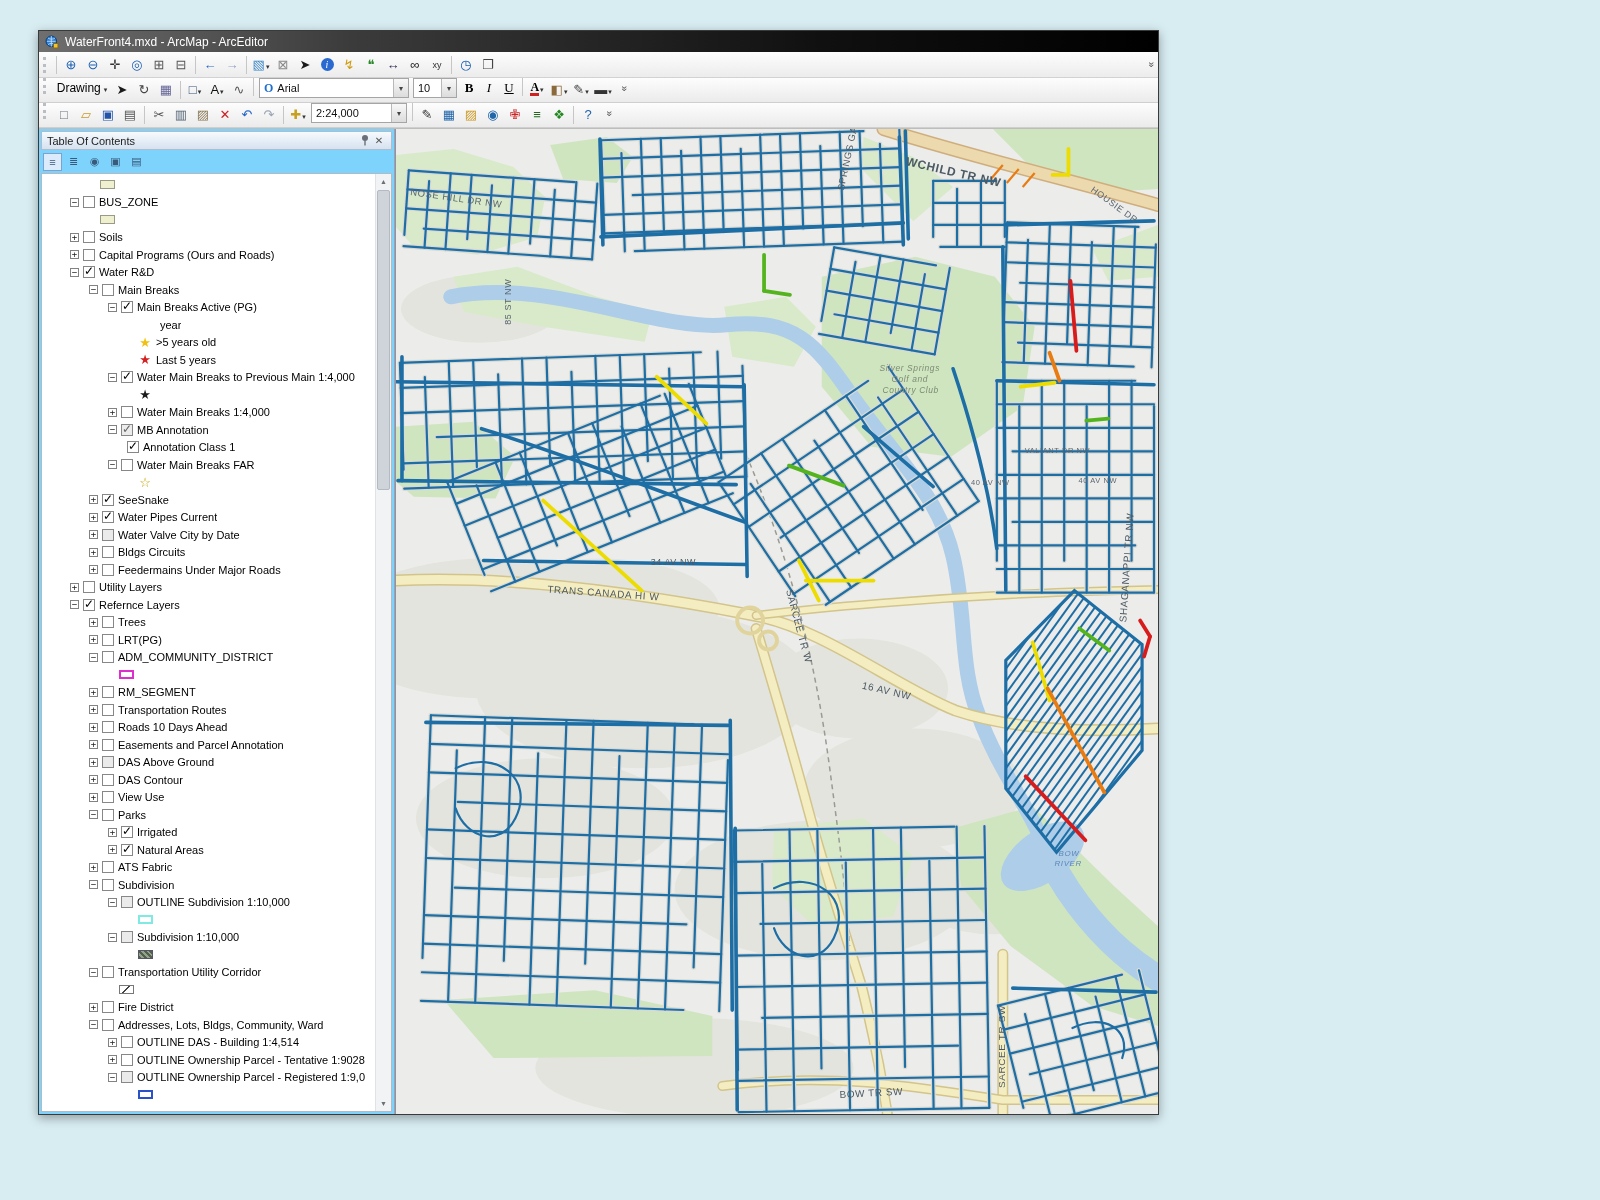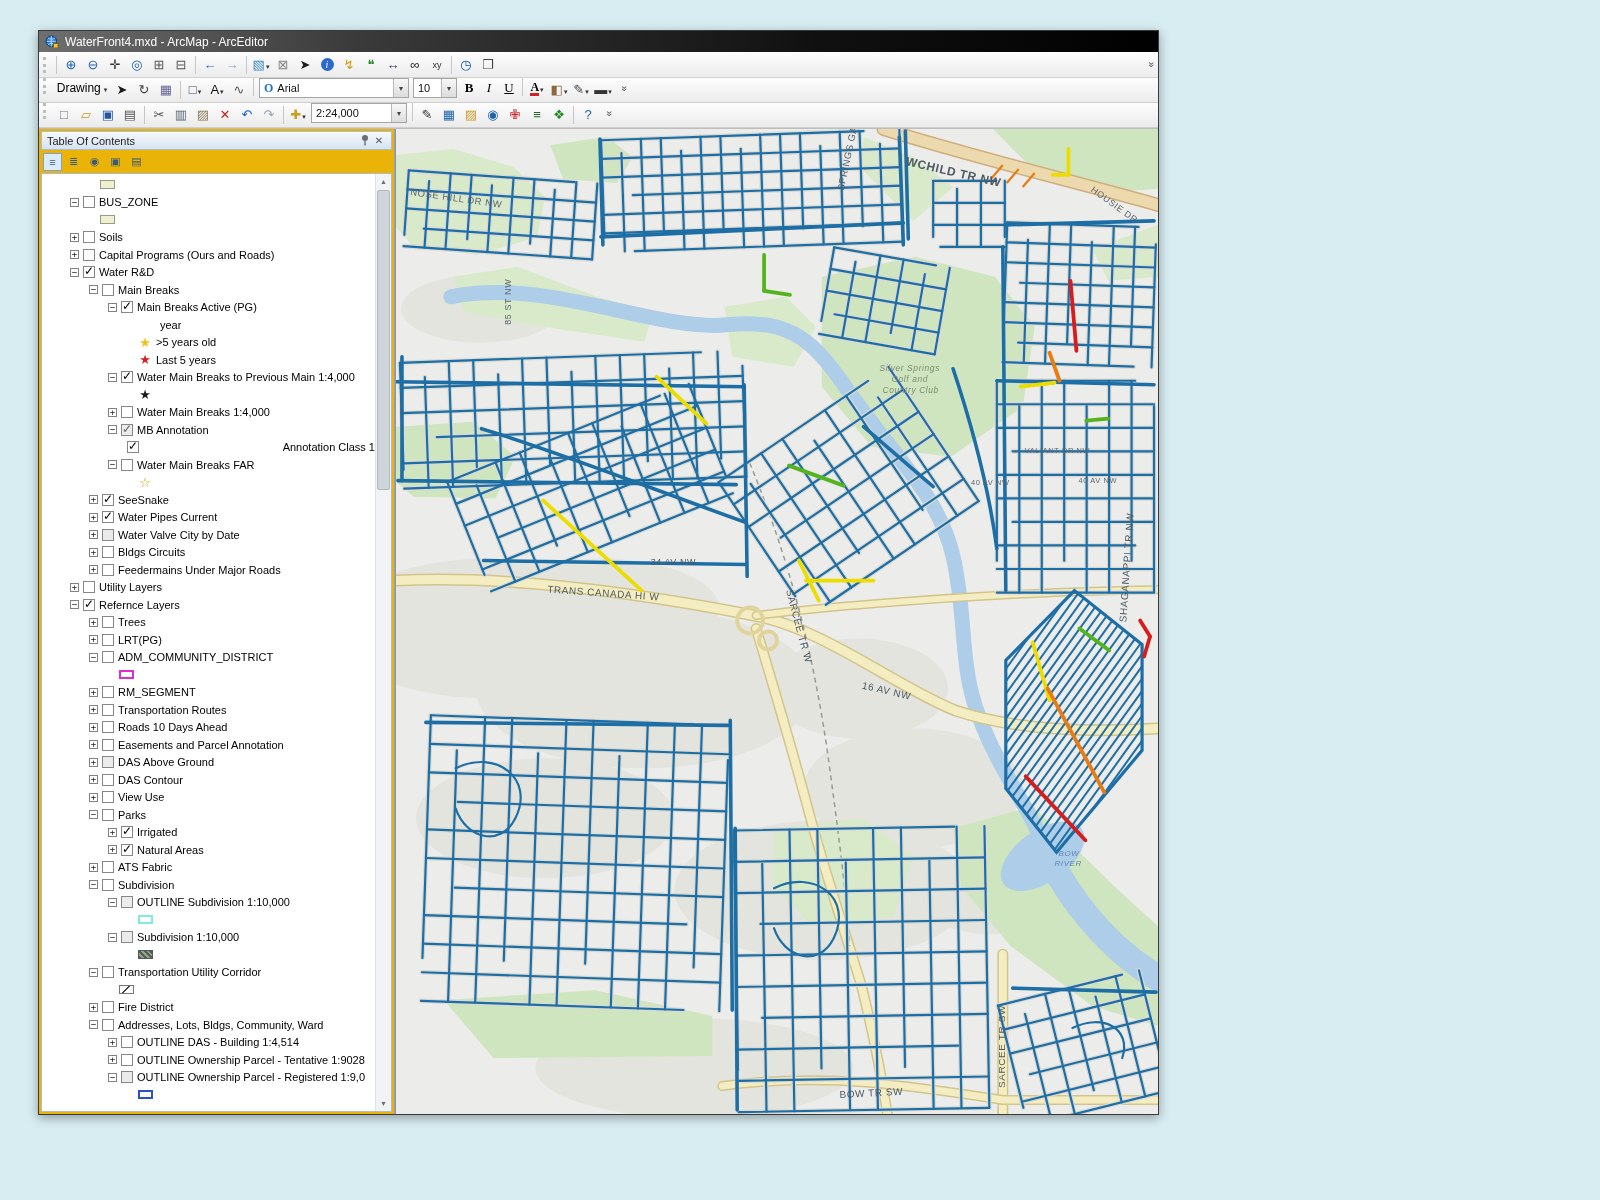--- a/index.html
+++ b/index.html
@@ -21,21 +21,21 @@
 .combo .arrow{width:15px;height:18px;background:linear-gradient(#f8f8f8,#dcdcdc);border-left:1px solid #b9b9b9;display:flex;align-items:center;justify-content:center;margin-left:4px}
 .combo .arrow::after{content:"▾";font-size:8px;color:#444}
 .font-o{font-family:"Liberation Serif",serif;font-weight:bold;color:#1f6fd0;margin-right:4px;font-size:12px}
 .bstyle{width:20px;height:20px;display:flex;align-items:center;justify-content:center;font-family:"Liberation Serif",serif;font-size:13px}
 .bstyle.b{font-weight:bold}.bstyle.i{font-style:italic}.bstyle.u{text-decoration:underline}
 .fontcolor{border-bottom:3px solid #d02020;line-height:12px;font-size:12px;font-weight:bold;font-family:"Liberation Serif",serif}
 .tb-overflow{width:13px;height:20px;margin-left:4px;display:flex;align-items:center;justify-content:center;color:#555}
 .tb-overflow::after{content:"»";display:inline-block;transform:rotate(90deg);font-size:10px}
 .pushright{margin-left:auto}
 .content{flex:1;display:flex;min-height:0;border-top:1px solid #bdbdbd;background:#f0f0f0}
-.toc{width:356px;flex:none;display:flex;flex-direction:column;background:#eab308;padding:2px;border-right:1px solid #98a2b0}
+.toc{width:356px;flex:none;display:flex;flex-direction:column;background:#7dd3fc;padding:2px;border-right:1px solid #98a2b0}
 .toc-header{height:19px;background:linear-gradient(#f7fafd,#d6e2f0);border:1px solid #aebccb;display:flex;align-items:center;font-size:11px;padding:0 5px;color:#222;flex:none}
 .toc-title{flex:1}
 .toc-pin,.toc-close{width:14px;text-align:center;color:#555;font-size:10px;cursor:default}
 .toc-tools{height:23px;display:flex;align-items:center;gap:2px;padding:2px 2px;flex:none}
 .toc-tool{width:19px;height:18px;display:flex;align-items:center;justify-content:center;font-size:11px;color:#3a5a7a;border:1px solid transparent}
 .toc-tool.sel{border:1px solid #7da2ce;background:#dcebfc}
 .toc-body{flex:1;position:relative;background:#fff;border:1px solid #b2bac4;overflow:hidden}
 .tree{position:absolute;inset:0 16px 0 0;overflow:hidden;padding-top:2px}
 .trow{height:17.5px;display:flex;align-items:center;gap:4px;font-size:11px;color:#000;white-space:nowrap}
 .exp{width:9px;height:9px;border:1px solid #828282;background:#fff;flex:none;display:flex;align-items:center;justify-content:center;font:9px "DejaVu Sans Mono",monospace;line-height:7px;color:#222}
@@ -364,21 +364,21 @@
             <div class="trow" style="padding-left: 66px;">
               <span class="exp">+</span>
               <span class="cb"></span>
               <span class="tlabel">Water Main Breaks 1:4,000</span>
             </div>
             <div class="trow" style="padding-left: 66px;">
               <span class="exp">−</span>
               <span class="cb gray checked"></span>
               <span class="tlabel">MB Annotation</span>
             </div>
-            <div class="trow" style="padding-left: 85px; justify-content: space-between;">
+            <div class="trow" style="padding-left: 85px;">
               <span class="cb checked"></span>
               <span class="tlabel">Annotation Class 1</span>
             </div>
             <div class="trow" style="padding-left: 66px;">
               <span class="exp">−</span>
               <span class="cb"></span>
               <span class="tlabel">Water Main Breaks FAR</span>
             </div>
             <div class="trow" style="padding-left: 96px;">
               <span class="star" style="color: rgb(200, 160, 0);">☆</span>

